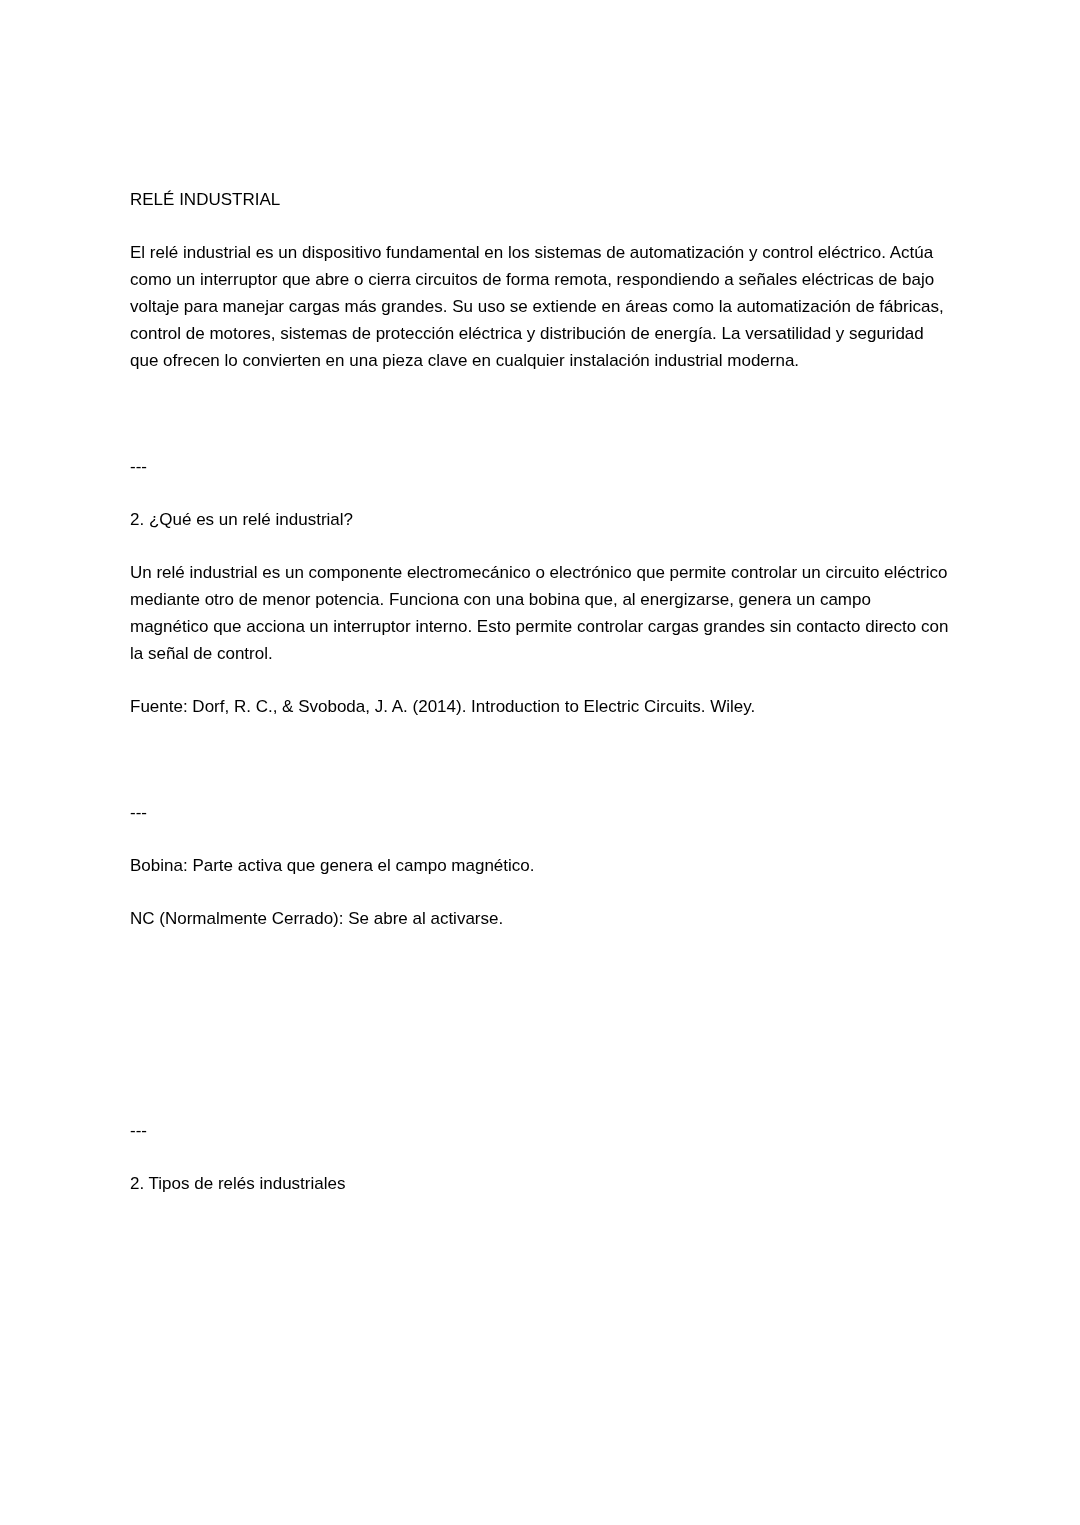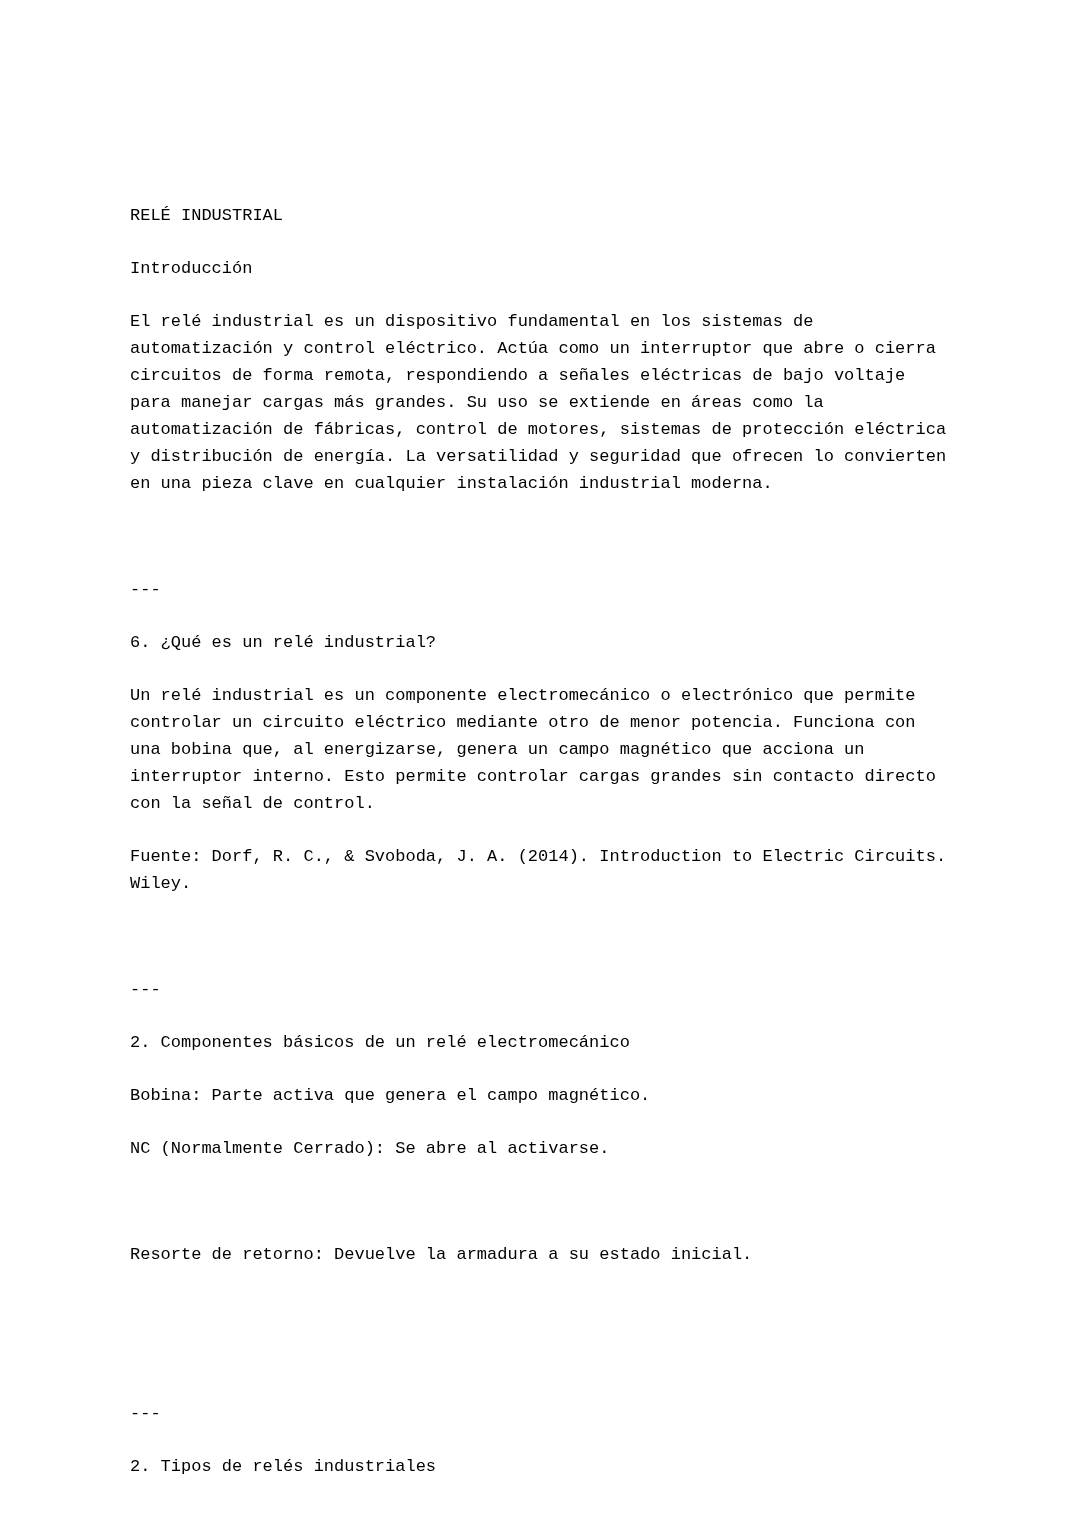--- a/index.html
+++ b/index.html
@@ -13,45 +13,41 @@
     min-height: 1525px;
     background: #ffffff;
     box-sizing: border-box;
     padding: 186px 128px 60px 130px;
     font-family: "Liberation Sans", "DejaVu Sans", sans-serif;
     font-size: 17px;
     line-height: 27px;
     color: #000000;
   }
   .doc p {
-    margin: 16px 0 26px 0;
+    margin: 0 0 26px 0;
     min-height: 27px;
     white-space: pre-wrap;
     word-wrap: break-word;
-    font-family: Liberation Mono, monospace;
   }
 </style>
 </head>
 <body>
 
 <div class="page">
   <div class="doc">
     <p>RELÉ INDUSTRIAL</p>
-    <p>Introducción</p>
     <p>El relé industrial es un dispositivo fundamental en los sistemas de automatización y control eléctrico. Actúa como un interruptor que abre o cierra circuitos de forma remota, respondiendo a señales eléctricas de bajo voltaje para manejar cargas más grandes. Su uso se extiende en áreas como la automatización de fábricas, control de motores, sistemas de protección eléctrica y distribución de energía. La versatilidad y seguridad que ofrecen lo convierten en una pieza clave en cualquier instalación industrial moderna.</p>
     <p></p>
     <p>---</p>
-    <p>6. ¿Qué es un relé industrial?</p>
+    <p>2. ¿Qué es un relé industrial?</p>
     <p>Un relé industrial es un componente electromecánico o electrónico que permite controlar un circuito eléctrico mediante otro de menor potencia. Funciona con una bobina que, al energizarse, genera un campo magnético que acciona un interruptor interno. Esto permite controlar cargas grandes sin contacto directo con la señal de control.</p>
     <p>Fuente: Dorf, R. C., &amp; Svoboda, J. A. (2014). Introduction to Electric Circuits. Wiley.</p>
     <p></p>
     <p>---</p>
-    <p>2. Componentes básicos de un relé electromecánico</p>
     <p>Bobina: Parte activa que genera el campo magnético.</p>
     <p>NC (Normalmente Cerrado): Se abre al activarse.</p>
     <p></p>
-    <p>Resorte de retorno: Devuelve la armadura a su estado inicial.</p>
     <p></p>
     <p></p>
     <p>---</p>
     <p>2. Tipos de relés industriales</p>
   </div>
 </div>
 
 </body></html>

